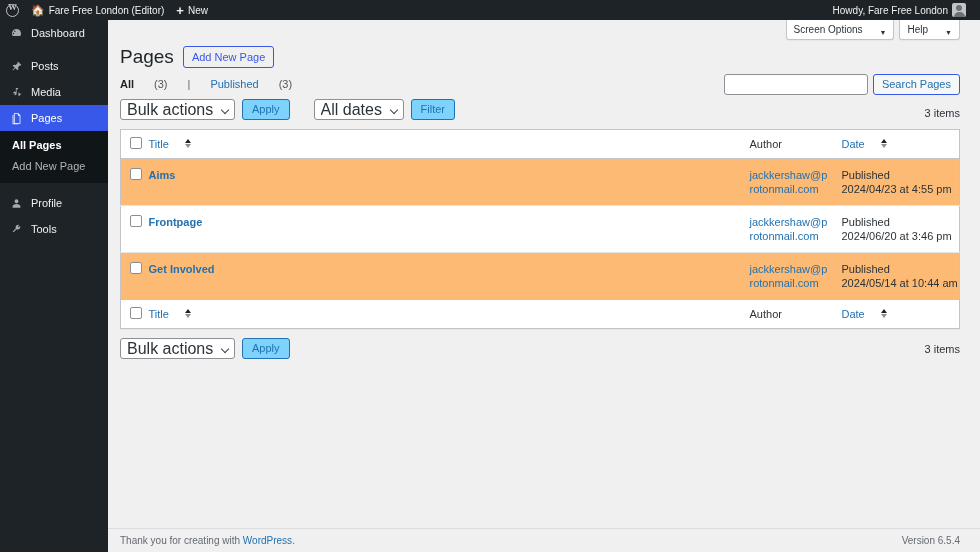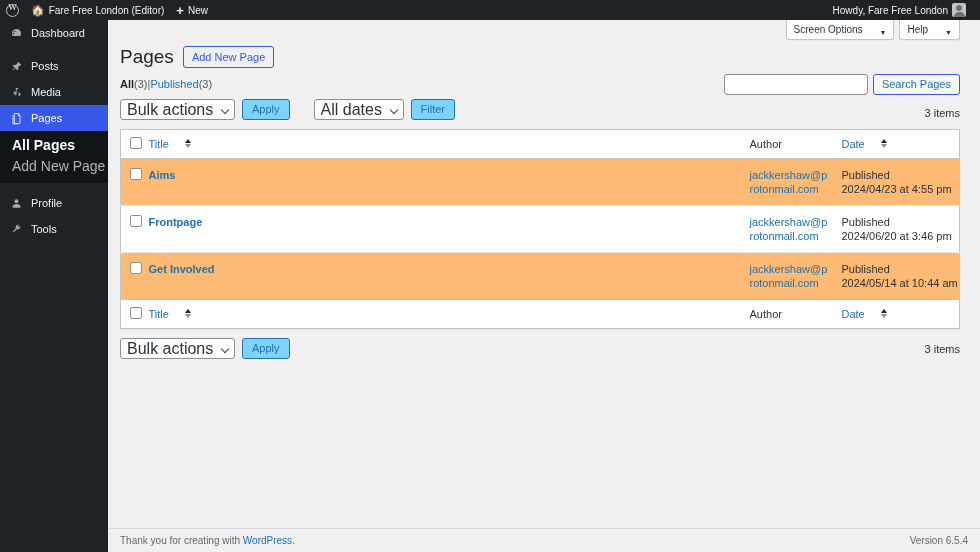--- a/index.html
+++ b/index.html
@@ -84,21 +84,21 @@
   .mi-icon {
     width: 15px; height: 15px; flex: 0 0 15px;
     display: flex; align-items: center; justify-content: center;
     color: #a7aaad; font-size: 12px; line-height: 1;
   }
   .menu-top.current .mi-icon { color: #fff; }
   .submenu {
     background: #101517; padding: 4px 0 6px 0;
   }
   .submenu-item {
-    padding: 3px 0 3px 12px; font-size: 14px; color: #b0b3b7; line-height: 15px;
+    padding: 3px 0 3px 12px; font-size: 11px; color: #b0b3b7; line-height: 15px;
   }
   .submenu-item.current { color: #fff; font-weight: bold; }
 
   
   #wpcontent {
     position: absolute; top: 20px; left: 108px;
     width: 872px; height: 532px;
     background: #f0f0f1;
     padding: 0 20px 0 12px;
   }
@@ -127,21 +127,21 @@
     margin: 0; line-height: 1.2;
   }
   .page-title-action {
     border: 1px solid #3858e9; color: #3858e9; background: transparent;
     font-size: 11px; padding: 3px 8px; border-radius: 3px; line-height: 14px;
   }
 
   
   .subsubsub {
     margin: 9px 0 0 0; font-size: 11px; color: #2c3338;
-    display: flex; align-items: center; gap: 0;
+    display: flex; align-items: center; gap: 20px;
   }
   .subsubsub .cur { font-weight: bold; color: #1d2327; }
   .subsubsub a { color: #2271b1; text-decoration: none; }
   .subsubsub .cnt { color: #50575e; }
   .subsubsub .sep { color: #646970; }
 
   
   .tablenav {
     display: flex; align-items: center; margin-top: 9px; gap: 7px;
     min-height: 22px;
@@ -230,21 +230,21 @@
   .sort-ind i.down { border-top: 4px solid #8c8f94; }
   .cb-input {
     -webkit-appearance: none; appearance: none;
     width: 12px; height: 12px; border: 1px solid #8c8f94; border-radius: 2px;
     background: #fff; display: inline-block; margin: 0;
   }
 
   
   #wpfooter {
     position: absolute; left: 108px; bottom: 0;
-    width: 872px; padding: 6px 12px 6px 12px;
+    width: 872px; padding: 6px 20px 6px 12px;
     font-size: 10px; color: #646970;
     border-top: 1px solid #dcdcde;
     display: flex; align-items: center;
   }
   #wpfooter a { color: #2271b1; text-decoration: none; }
   #wpfooter .ver { margin-left: auto; }
 </style>
 </head>
 <body>
 

